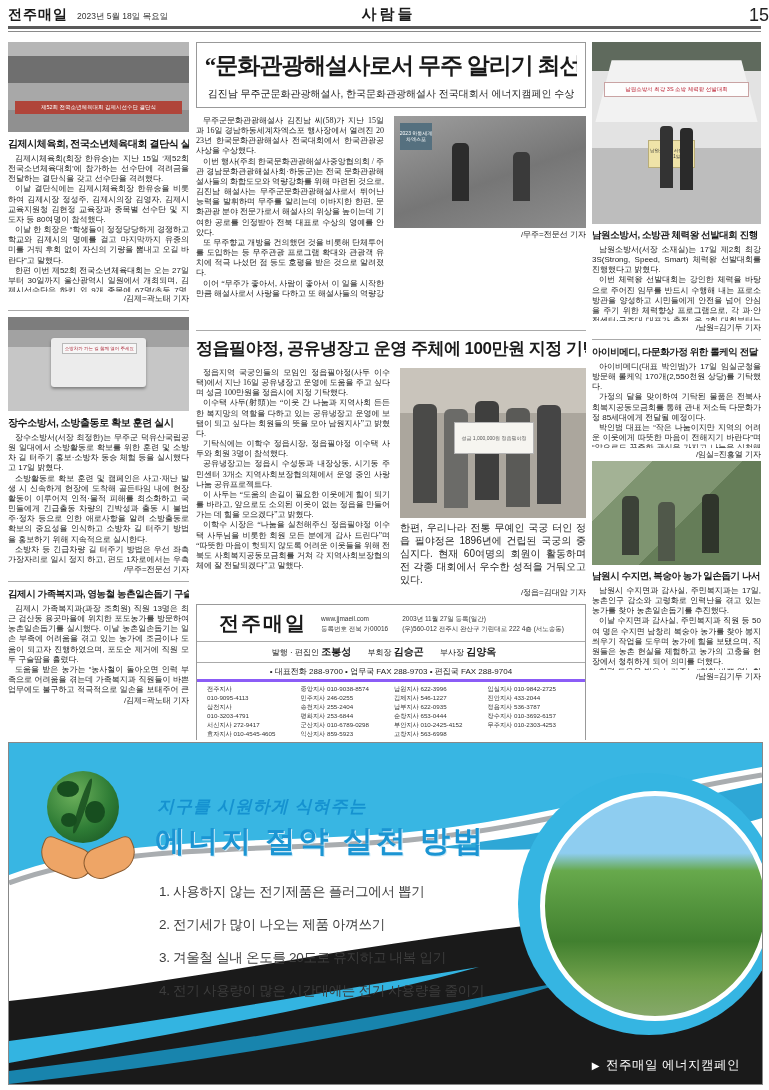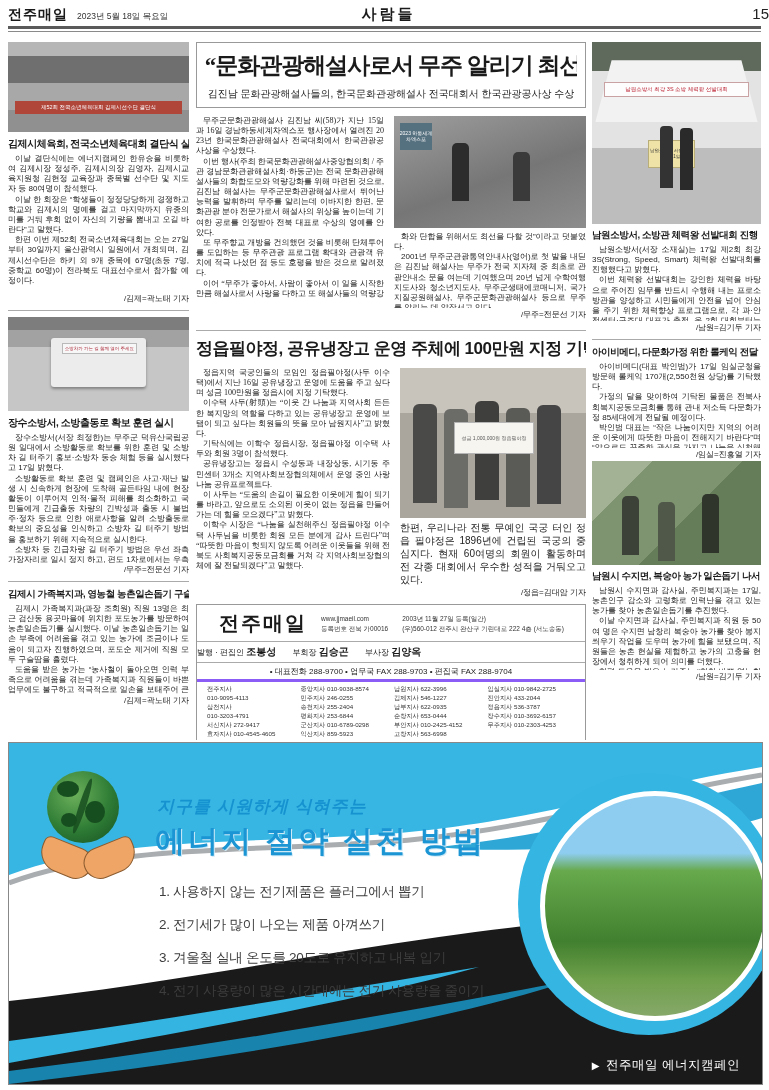--- a/index.html
+++ b/index.html
@@ -3,21 +3,21 @@
 <meta charset="utf-8">
 <style>
   html,body{margin:0;padding:0;background:#e8e8e8;}
   .page{position:relative;width:769px;height:1090px;background:#fff;overflow:hidden;
         font-family:"Liberation Sans",sans-serif;color:#1a1a1a;margin:0 auto;}
   
   .hdr{position:absolute;top:5px;left:8px;right:0;height:20px;}
   .hdr-brand{font-weight:bold;font-size:14px;letter-spacing:1px;}
   .hdr-date{font-size:8.5px;color:#333;margin-left:9px;}
   .hdr-section{position:absolute;left:50%;transform:translateX(-50%);top:0;font-weight:bold;font-size:15px;letter-spacing:3px;text-align:right;}
-  .hdr-page{position:absolute;right:0;top:0;font-size:15px;color:#222;}
+  .hdr-page{position:absolute;right:0;top:0;font-size:18px;color:#222;}
   .hdr-rule{position:absolute;top:26px;left:8px;right:8px;height:2px;border-top:3px solid #5a5a5a;border-bottom:1px solid #8a8a8a;}
   
   .col{position:absolute;top:42px;overflow:hidden;}
   .col-left{left:8px;width:181px;height:698px;}
   .col-mid{left:196px;width:390px;height:698px;}
   .col-right{left:592px;width:169px;height:698px;}
   .rule{border-top:1px solid #aaa;margin:6px 0;}
   .hl{font-size:10px;font-weight:bold;margin:5px 0 3px 0;white-space:nowrap;overflow:hidden;letter-spacing:-0.4px;}
   .hl-sm{font-size:9.5px;}
   .body{overflow:hidden;}
@@ -62,21 +62,21 @@
   .duo-l{flex:0 0 188px;font-family:Liberation Serif, serif;}
   .duo-r{flex:1;min-width:0;}
   .hl-mid2{font-size:17px;font-weight:bold;margin:4px 0 2px 0;white-space:nowrap;overflow:hidden;letter-spacing:-0.5px;}
   .caption{font-size:10px;line-height:1.3;text-align:justify;color:#222;margin-top:3px;word-break:break-all;}
   
   .masthead{border:1px solid #999;margin-top:6px;overflow:hidden;}
   .mh-row1{display:flex;align-items:center;gap:14px;padding:5px 10px 4px 22px;}
   .mh-logo{font-size:20px;font-weight:bold;letter-spacing:2px;white-space:nowrap;}
   .pre{white-space:pre-line;}
   .mh-info{font-size:6.5px;color:#333;line-height:1.5;}
-  .mh-execs{border-top:1px solid #aaa;padding:3px 0;font-size:8px;}
+  .mh-execs{border-top:1px solid #aaa;text-align:center;padding:3px 0;font-size:8px;}
   .mh-execs b{font-size:10px;margin-right:14px;}
   .mh-phones{border-top:1px solid #aaa;border-bottom:3px solid #8b5cf6;text-align:center;padding:2.5px 0;font-size:8px;font-weight:normal;color:#222;}
   .mh-contacts{display:flex;gap:6px;padding:3px 10px;}
   .mh-contacts div{flex:1;font-size:6.2px;line-height:1.45;color:#333;}
   .mh-sub{border-top:1px solid #aaa;text-align:center;font-size:7px;padding:2.5px 0;font-weight:bold;color:#222;}
   
   .banner{position:absolute;left:8px;top:742px;width:753px;height:341px;border:1px solid #888;background:#fff;overflow:hidden;}
   .bn-svg{position:absolute;inset:0;width:100%;height:100%;}
   .bn-ring{position:absolute;right:-18px;top:30px;width:262px;height:262px;border-radius:50%;background:#35b5e2;}
   .bn-circle{position:absolute;right:-8px;top:48px;width:230px;height:230px;border-radius:50%;border:5px solid #fff;box-sizing:border-box;
@@ -112,21 +112,22 @@
   </div>
   <div class="hdr-rule"></div>
 
   <section class="col col-left">
     <article>
       <div class="photo ph-left1">
         <div class="ph-banner">제52회 전국소년체육대회 김제시선수단 결단식</div>
       </div>
       <h2 class="hl">김제시체육회, 전국소년체육대회 결단식 실시</h2>
       <div class="body" style="height:138px">
-        <p>이날 결단식에는 에너지캠페인 한유승을 비롯하여 김제시장 정성주, 김제시의장 김영자, 김제시교육지원청 김현정 교육장과 종목별 선수단 및 지도자 등 80여명이 참석했다.</p>
+        <p>김제시체육회(회장 한유승)는 지난 15일 ‘제52회 전국소년체육대회’에 참가하는 선수단에 격려금을 전달하는 결단식을 갖고 선수단을 격려했다.</p>
+        <p>이날 결단식에는 김제시체육회장 한유승을 비롯하여 김제시장 정성주, 김제시의장 김영자, 김제시교육지원청 김현정 교육장과 종목별 선수단 및 지도자 등 80여명이 참석했다.</p>
         <p>이날 한 회장은 “학생들이 정정당당하게 경쟁하고 학교와 김제시의 명예를 걸고 마지막까지 유종의 미를 거둬 후회 없이 자신의 기량을 뽐내고 오길 바란다”고 말했다.</p>
         <p>한편 이번 제52회 전국소년체육대회는 오는 27일부터 30일까지 울산광역시 일원에서 개최되며, 김제시선수단은 하키 외 9개 종목에 67명(초등 7명, 중학교 60명)이 전라북도 대표선수로서 참가할 예정이다.</p>
       </div>
       <div class="reporter">/김제=곽노태 기자</div>
     </article>
     <div class="rule"></div>
     <article>
       <div class="photo ph-left2">
         <div class="ph-strip">소방차가 가는 길 함께 열어 주세요</div>
       </div>
@@ -147,36 +148,32 @@
         <p>도움을 받은 농가는 “농사철이 돌아오면 인력 부족으로 어려움을 겪는데 가족복지과 직원들이 바쁜 업무에도 불구하고 적극적으로 일손을 보태주어 큰 힘이 되었다”고 고마움을 전했다.</p>
       </div>
       <div class="reporter">/김제=곽노태 기자</div>
     </article>
   </section>
 
   <section class="col col-mid">
     <article>
       <div class="hl-box">
         <div class="hl-main">“문화관광해설사로서 무주 알리기 최선”</div>
-        <div class="hl-sub">김진남 문화관광해설사들의, 한국문화관광해설사 전국대회서 한국관광공사상 수상</div>
+        <div class="hl-sub">김진남 무주군문화관광해설사, 한국문화관광해설사 전국대회서 에너지캠페인 수상</div>
       </div>
       <div class="duo" style="height:208px">
         <div class="duo-l body">
           <p>무주군문화관광해설사 김진남 씨(58)가 지난 15일과 16일 경남하동세계차엑스포 행사장에서 열려진 2023년 한국문화관광해설사 전국대회에서 한국관광공사상을 수상했다.</p>
           <p>이번 행사(주최 한국문화관광해설사중앙협의회 / 주관 경남문화관광해설사회·하동군)는 전국 문화관광해설사들의 화합도모와 역량강화를 위해 마련된 것으로, 김진남 해설사는 무주군문화관광해설사로서 뛰어난 능력을 발휘하며 무주를 알리는데 이바지한 한편, 문화관광 분야 전문가로서 해설사의 위상을 높이는데 기여한 공로를 인정받아 전북 대표로 수상의 영예를 안았다.</p>
           <p>또 무주향교 개방을 건의했던 것을 비롯해 단체투어를 도입하는 등 무주관광 프로그램 확대와 관광객 유치에 적극 나섰던 점 등도 호평을 받은 것으로 알려졌다.</p>
           <p>이어 “무주가 좋아서, 사람이 좋아서 이 일을 시작한 만큼 해설사로서 사랑을 다하고 또 해설사들의 역량강</p>
         </div>
         <div class="duo-r">
           <div class="photo ph-main">
             <div class="ph-sign">2023 하동세계 차엑스포</div>
-          </div>
-          <div class="body" style="margin-top:4px;height:76px">
-            <p>화와 단합을 위해서도 최선을 다할 것”이라고 덧붙였다.</p>
-            <p>2001년 무주군관광통역안내사(영어)로 첫 발을 내딛은 김진남 해설사는 무주가 전국 지자체 중 최초로 관광안내소 문을 여는데 기여했으며 20년 넘게 수학여행 지도사와 청소년지도사, 무주군생태에코매니저, 국가지질공원해설사, 무주군문화관광해설사 등으로 무주를 알리는 데 앞장서고 있다.</p>
           </div>
           <div class="reporter">/무주=전문선 기자</div>
         </div>
       </div>
     </article>
     <div class="rule"></div>
     <article>
       <h2 class="hl-mid2">정읍필야정, 공유냉장고 운영 주체에 100만원 지정 기탁</h2>
       <div class="duo" style="height:230px">
         <div class="duo-l body" style="flex-basis:194px">

